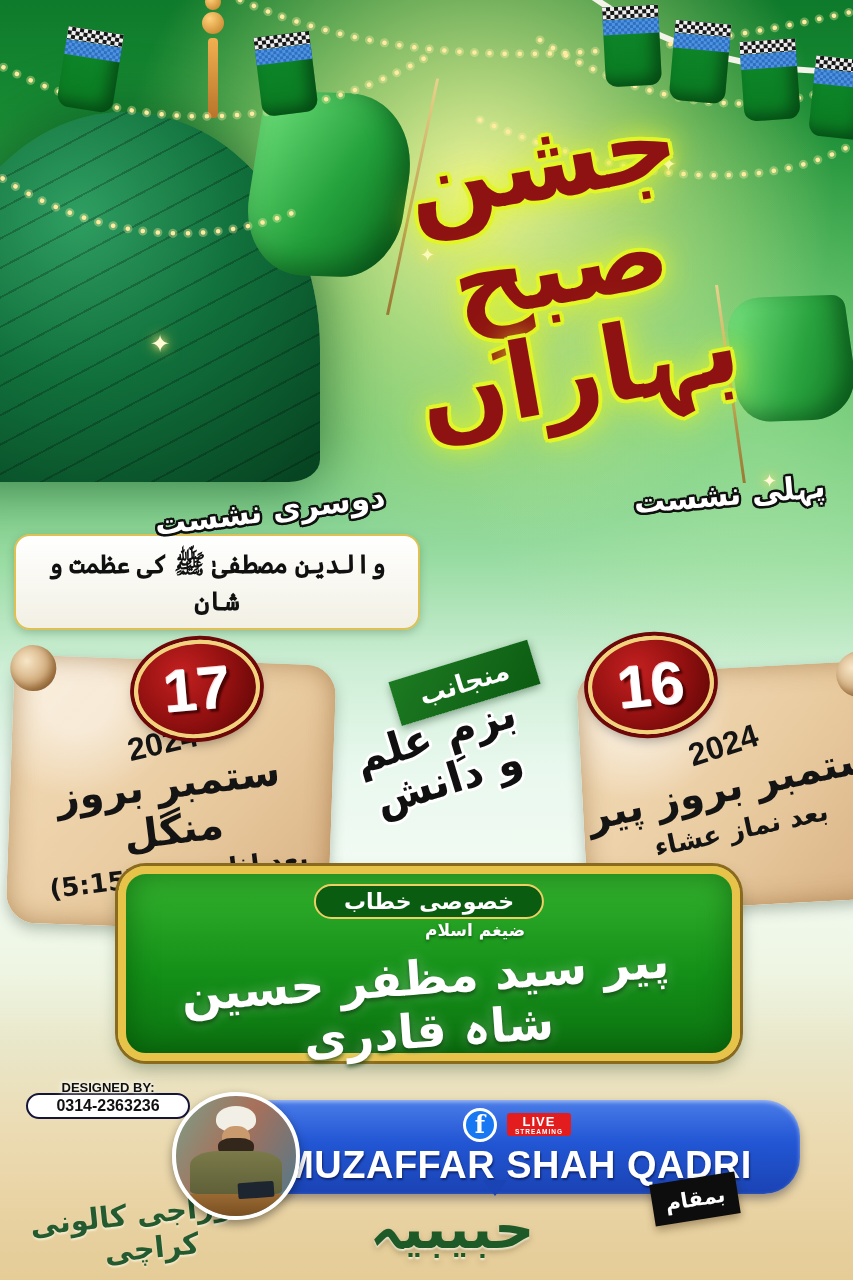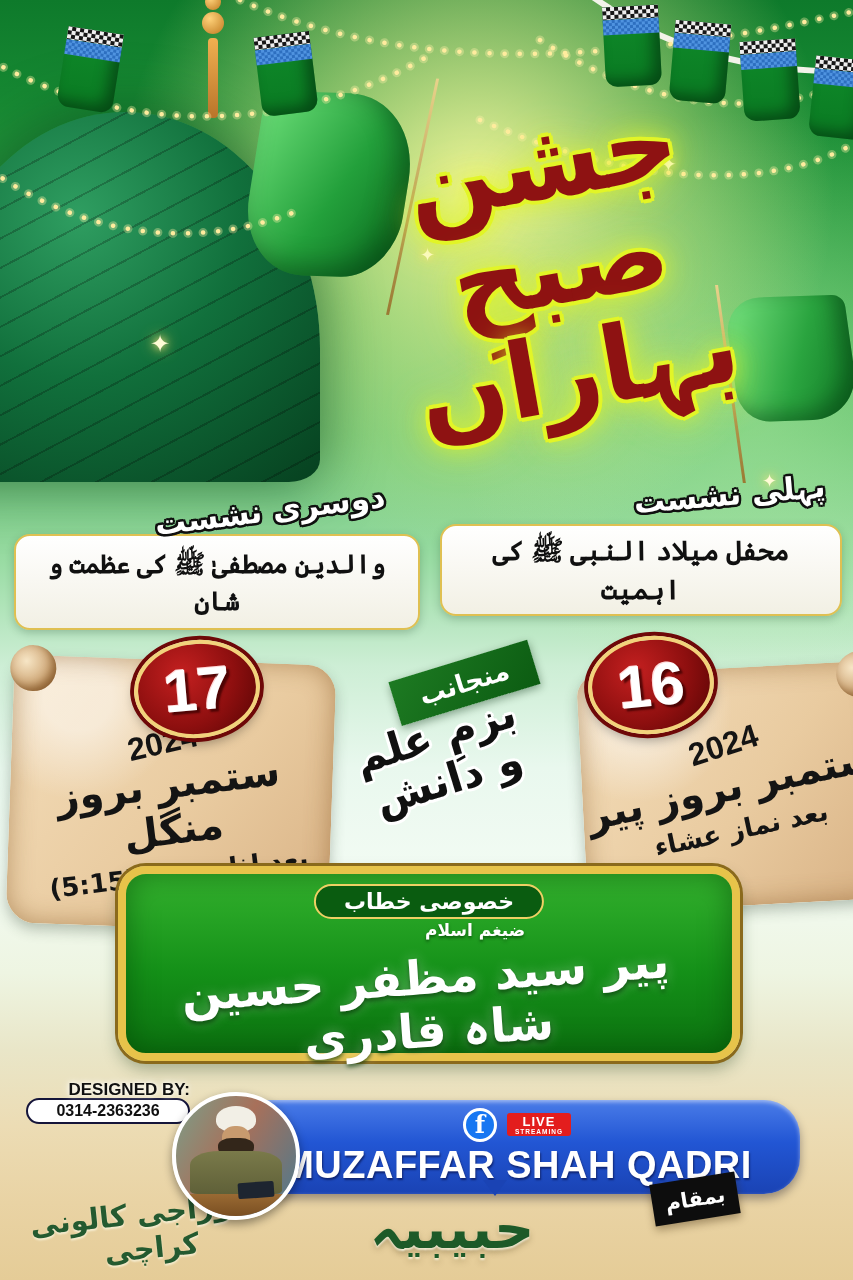--- a/index.html
+++ b/index.html
@@ -136,22 +136,22 @@
     direction:rtl;color:#fff;font-weight:bold;font-size:22px;white-space:nowrap;}
   .speech-honorific{position:absolute;left:50%;top:46px;transform:translateX(-4%);
     direction:rtl;color:#fff;font-weight:bold;font-size:17px;
     text-shadow:0 2px 3px rgba(0,50,0,.6);text-align:center;}
   .speech-name{position:absolute;left:18px;top:78px;width:566px;transform:rotate(-4deg);
     direction:rtl;text-align:center;color:#fff;font-weight:bold;font-size:47px;line-height:1.12;
     text-shadow:0 3px 4px rgba(0,50,0,.65),0 0 14px rgba(255,255,255,.35);}
 
   
   .designer{position:absolute;left:26px;top:1080px;width:164px;z-index:6;text-align:center;}
-  .designer-label{font-family:"Liberation Sans",sans-serif;font-weight:bold;font-size:17px;color:#101010;
-    text-shadow:0 0 4px #fff,0 0 8px #fff;text-align:right;}
+  .designer-label{font-family:"Liberation Sans",sans-serif;font-weight:bold;font-size:13px;color:#101010;
+    text-shadow:0 0 4px #fff,0 0 8px #fff;}
   .designer-box{margin-top:3px;background:linear-gradient(180deg,#23234e,#101034);
     border-radius:12px;padding:5px 6px 8px;box-shadow:0 3px 6px rgba(0,0,0,.4);}
   .designer-name{font-family:"DejaVu Serif",serif;font-style:italic;font-size:26px;color:#fff;line-height:1;}
   .designer-suffix{font-family:"DejaVu Serif",serif;font-style:italic;font-size:16px;color:#fff;
     letter-spacing:8px;margin-top:2px;}
   .designer-phone{margin-top:-2px;background:#fff;border:2px solid #15153a;border-radius:999px;
     padding:2px 6px;font-family:"Liberation Sans",sans-serif;font-weight:bold;font-size:16px;color:#101010;}
 
   
   .live-banner{position:absolute;left:234px;top:1100px;width:566px;height:94px;z-index:6;
@@ -238,21 +238,20 @@
   <span class="sparkle" style="left:150px;top:330px;font-size:24px">✦</span>
   <span class="sparkle" style="left:420px;top:244px;font-size:18px">✦</span>
   <span class="sparkle" style="left:660px;top:152px;font-size:20px">✦</span>
   <span class="sparkle" style="left:118px;top:560px;font-size:16px">✦</span>
   <span class="sparkle" style="left:762px;top:470px;font-size:18px">✦</span>
 
 
   <div class="main-title urdu">جشن صبحِ بہاراں</div>
 
   <div class="session-label label-right urdu">پہلی نشست</div>
-  <div class="session-box box-right urdu">محفل میلاد النبی ﷺ کی اہمیت</div>
   <div class="session-label label-left urdu">دوسری نشست</div>
   <div class="session-box box-left urdu">والدین مصطفیٰ ﷺ کی عظمت و شان</div>
 
   <div class="scroll scroll-right">
     <div class="scroll-content">
       <span class="sc-year">2024</span>
       <span class="sc-month urdu">ستمبر بروز پیر</span>
       <span class="sc-time urdu">بعد نماز عشاء</span>
     </div>
   </div>

